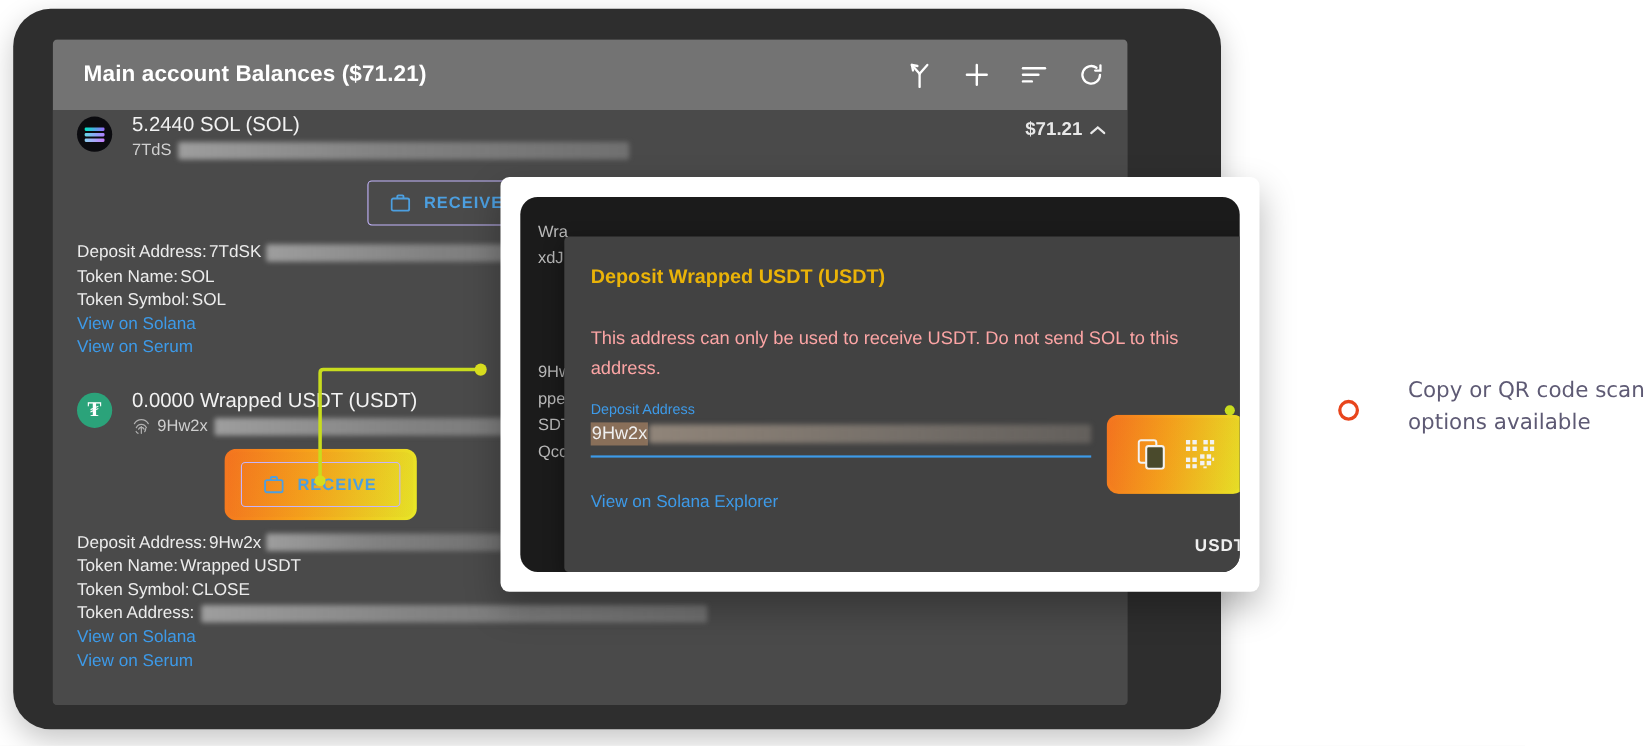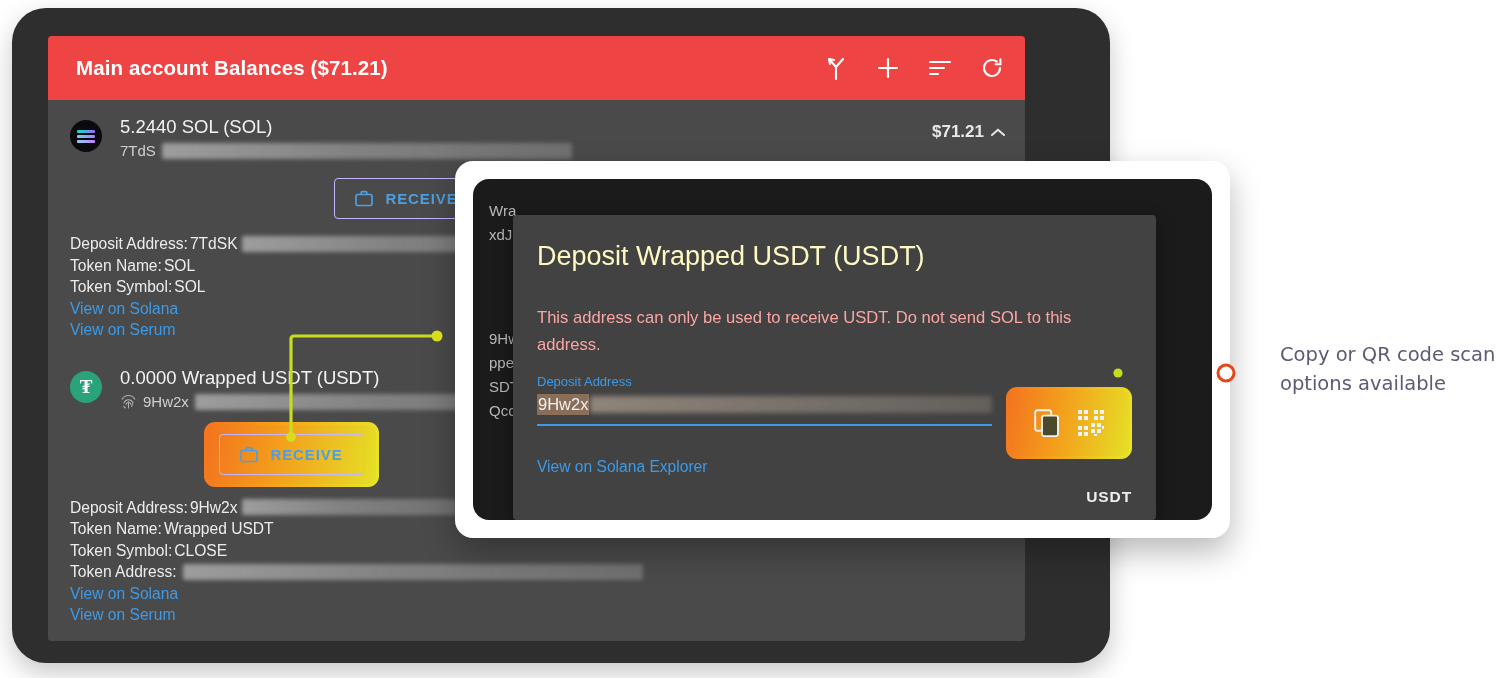--- a/index.html
+++ b/index.html
@@ -22,34 +22,34 @@
   .screen {
     position: absolute; left: 36px; top: 28px;
     width: 977px; height: 605px;
     background: #4a4a4a;
     border-radius: 4px;
     overflow: hidden;
   }
 
   
   .app-header {
-    height: 64px; background: #ef4444;
+    height: 64px; background: #737373;
     display: flex; align-items: center; justify-content: space-between;
     padding: 0 20px 0 28px;
     text-align: center;
   }
   .app-title { color: #fff; font-size: 20.5px; font-weight: bold; letter-spacing: .1px; }
   .hdr-icons { display: flex; align-items: center; gap: 26px; }
   .hdr-icon { width: 26px; height: 26px; cursor: pointer; display: flex; align-items: center; justify-content: center; }
   .hdr-icon svg { display: block; }
 
   
   .list-body { background: #4a4a4a; height: 541px; position: relative; }
 
-  .token-row { display: flex; align-items: flex-start; padding: 14px 20px 0 22px; position: relative; }
+  .token-row { display: flex; align-items: flex-start; padding: 0 20px 0 22px; position: relative; }
   .coin-icon { width: 32px; height: 32px; border-radius: 50%; flex: 0 0 32px; margin-top: 6px; position: relative; }
   .coin-sol { background: #0b0b0f; }
   .coin-sol .bar { position: absolute; left: 7px; width: 18px; height: 3.2px; border-radius: 1px; }
   .coin-sol .b1 { top: 10px; background: linear-gradient(90deg,#00e7c4,#9b6dff); }
   .coin-sol .b2 { top: 15px; background: linear-gradient(90deg,#64d8e8,#b07dff); }
   .coin-sol .b3 { top: 20px; background: linear-gradient(90deg,#8ad0ef,#c77dff); }
   .coin-usdt { background: #2ba37a; display:flex; align-items:center; justify-content:center;
                color:#fff; font-size:19px; font-weight:bold; font-family:"Liberation Serif", serif; }
 
   .row-main { flex: 1; padding-left: 18px; }
@@ -89,40 +89,40 @@
   }
 
   
   .details { padding: 14px 0 0 22px; }
   .dline { color: #ececec; font-size: 15.6px; line-height: 21.5px; display: flex; align-items: center; gap: 2px; white-space: nowrap; }
   .dlink { color: #3d9ae8; font-size: 15.6px; line-height: 21.5px; cursor: pointer; }
 
   
   .modal-frame {
     position: absolute; left: 455px; top: 161px;
-    width: 775px; height: 377px;
-    background: #ffffff; border-radius: 18px;
+    width: 690px; height: 377px;
+    background: #ffffff; border-radius: 8px;
     box-shadow: 0 14px 32px rgba(0,0,0,.28);
     padding: 18px;
   }
   .modal-inner {
     width: 100%; height: 100%;
     background: #1b1b1b; border-radius: 16px; position: relative; overflow: hidden;
   }
   .ghost-col { position: absolute; left: 16px; top: 20px; width: 60px; }
   .ghost-col div { color: #b9b9b9; font-size: 15px; line-height: 24px; }
 
   .dialog {
     position: absolute; left: 40px; top: 36px;
     width: 643px; height: 305px;
     background: #424242; border-radius: 4px;
     box-shadow: 0 6px 18px rgba(0,0,0,.4);
     padding: 26px 24px 0 24px;
   }
-  .dlg-title { color: #fef9c3; font-size: 27px; font-weight: normal; }
+  .dlg-title { color: #eab308; font-size: 18px; font-weight: bold; }
   .dlg-text { color: #fca5a5; font-size: 16.6px; line-height: 27px; margin-top: 32px; }
 
   .field-label { color: #3d9ae8; font-size: 13px; margin-top: 16px; }
   .field-row { display: flex; align-items: flex-start; gap: 14px; margin-top: 4px; }
   .field-box { flex: 1; position: relative; }
   .field-val {
     display: flex; align-items: center; height: 22px;
     font-size: 16.5px; color: #f0f0f0;
   }
   .val-visible { background: rgba(196,150,110,.55); padding: 1px 1px; }

